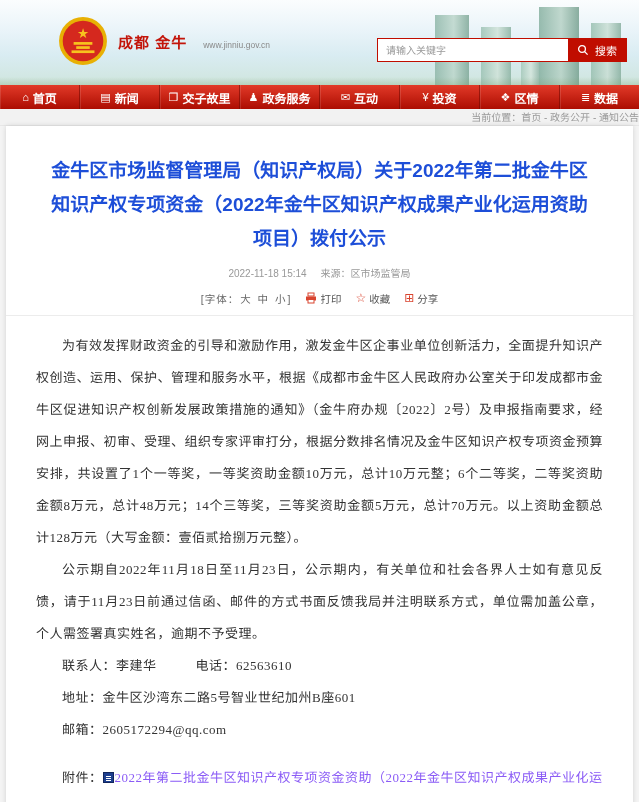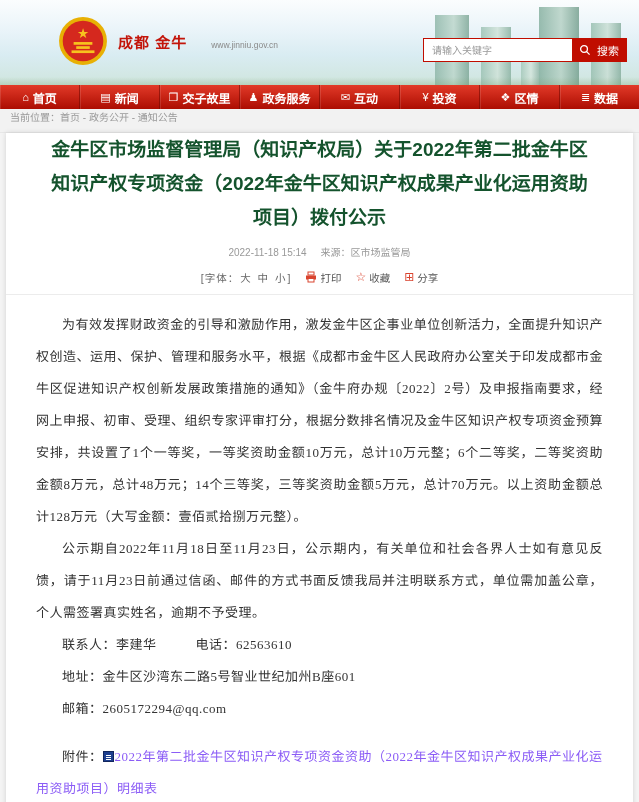--- a/index.html
+++ b/index.html
@@ -24,44 +24,44 @@
   .b2{right:128px;width:30px;height:58px;background:linear-gradient(90deg,#9cc2b4,#cfe2d8 55%,#8bb2a2);}
   .b3{right:60px;width:40px;height:78px;background:linear-gradient(90deg,#86b0a0,#b7d2c6 55%,#76a08f);}
   .b4{right:18px;width:30px;height:62px;background:linear-gradient(90deg,#98bfb0,#c9ded4 55%,#88af9f);}
   .b5{right:100px;width:18px;height:44px;background:linear-gradient(90deg,#a5c8ba,#d5e6dd 55%,#95b8aa);}
   .greenery{position:absolute;bottom:-6px;left:0;right:0;height:14px;background:linear-gradient(180deg,rgba(143,175,120,0),rgba(120,160,110,.5));}
   .logo-wrap{position:absolute;left:58px;top:16px;display:flex;align-items:center;}
   .emblem{width:50px;height:50px;display:block;}
   .logo-text{margin-left:10px;}
   .logo-row1{display:flex;align-items:baseline;}
   .logo-cn{font-size:15px;font-weight:bold;color:var(--brand);letter-spacing:1px;}
-  .logo-url{font-size:8.5px;color:#8a8a8a;margin-left:24px;}
+  .logo-url{font-size:8.5px;color:#8a8a8a;margin-left:16px;}
   .logo-row2{font-size:23px;font-weight:bold;color:var(--brand);letter-spacing:1px;margin-top:2px;}
   .slogan{position:absolute;left:238px;top:22px;text-align:center;color:var(--red);}
   .slogan-1{font-family:"Liberation Serif","DejaVu Serif",serif;font-size:18px;font-weight:bold;letter-spacing:2px;}
   .slogan-2{font-size:10.5px;letter-spacing:1px;margin-top:6px;color:#c21f10;}
-  .search-box{position:absolute;right:12px;top:38px;display:flex;height:24px;width:204px;border:1px solid var(--red);background:#fff;}
+  .search-box{position:absolute;right:12px;top:38px;display:flex;height:24px;width:250px;border:1px solid var(--red);background:#fff;}
   .search-input{flex:1;border:none;outline:none;padding:0 8px;font-size:10px;color:#666;background:#fff;}
   .search-input::placeholder{color:#999;}
   .search-btn{width:58px;background:var(--red);color:#fff;border:none;font-size:11px;display:flex;align-items:center;justify-content:center;gap:6px;cursor:pointer;}
   
   .main-nav{display:flex;height:24px;background:linear-gradient(180deg,var(--nav-top),var(--nav-bottom));}
   .nav-item{flex:1;display:flex;align-items:center;justify-content:center;color:#fff;font-size:12px;font-weight:bold;text-decoration:none;border-right:1px solid rgba(110,8,0,.55);box-shadow:inset 1px 0 0 rgba(255,255,255,.12);cursor:pointer;}
   .nav-item:last-child{border-right:none;}
   .nav-ic{font-size:11px;margin-right:4px;font-weight:normal;}
   
-  .breadcrumb{height:24px;line-height:17px;background:#f2f2f2;border-bottom:1px solid #e7e7e7;font-size:10px;color:#999;padding-left:10px;}
+  .breadcrumb{height:17px;line-height:17px;background:#f2f2f2;border-bottom:1px solid #e7e7e7;font-size:10px;color:#999;padding-left:10px;text-align:right;}
   .breadcrumb a{color:#999;text-decoration:none;}
   
   .card{
     margin:0 6px;background:#fff;min-height:676px;
     box-shadow:0 0 5px rgba(0,0,0,.14);
     padding-bottom:20px;
   }
-  .art-title{font-size:19px;font-weight:bold;color:#14532d;text-align:center;line-height:1.8;padding:0 42px 0;}
+  .art-title{font-size:19px;font-weight:bold;color:#1d4ed8;text-align:center;line-height:1.8;padding:28px 42px 0;}
   .art-meta{text-align:center;font-size:10px;color:#999;margin-top:8px;}
   .art-meta .sep{display:inline-block;width:14px;}
   .art-toolbar{display:flex;justify-content:center;align-items:center;gap:14px;margin-top:11px;font-size:10.5px;color:#666;}
   .font-sizer{color:#666;letter-spacing:1px;}
   .font-sizer .sz{cursor:pointer;padding:0 1px;}
   .tb-btn{display:inline-flex;align-items:center;gap:3px;cursor:pointer;color:#555;}
   .tb-ic{color:#d9442f;font-size:12px;line-height:1;}
   .tb-svg{width:12px;height:12px;display:block;}
   .art-divider{border-bottom:1px solid #ececec;margin-top:9px;}
   .art-body{

